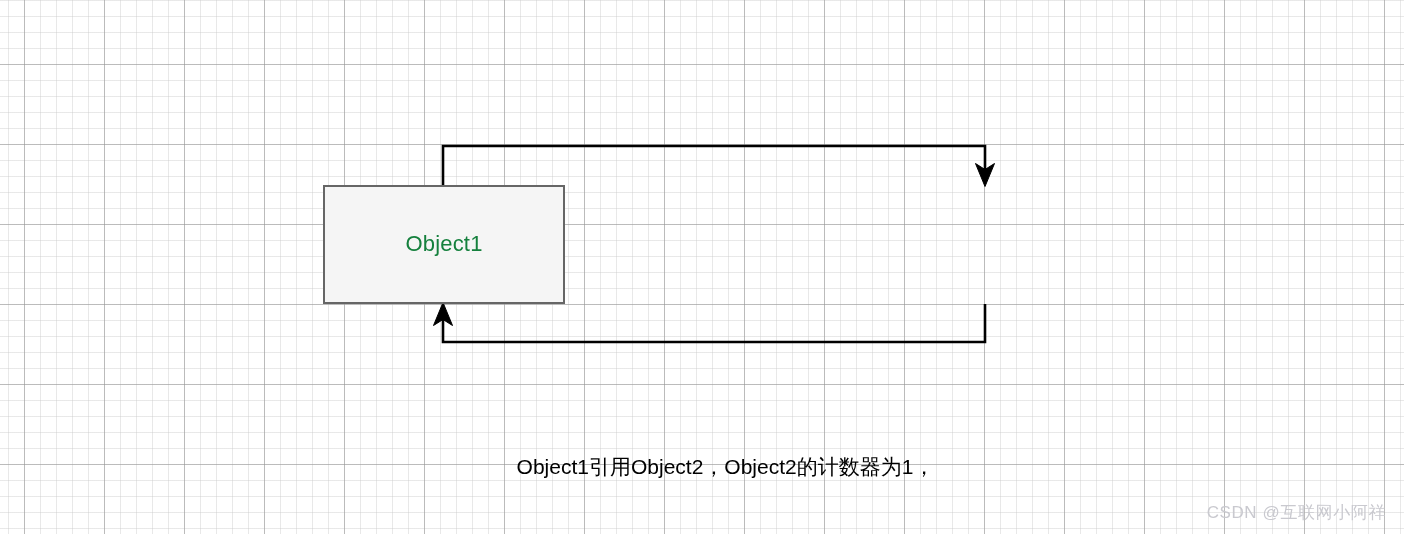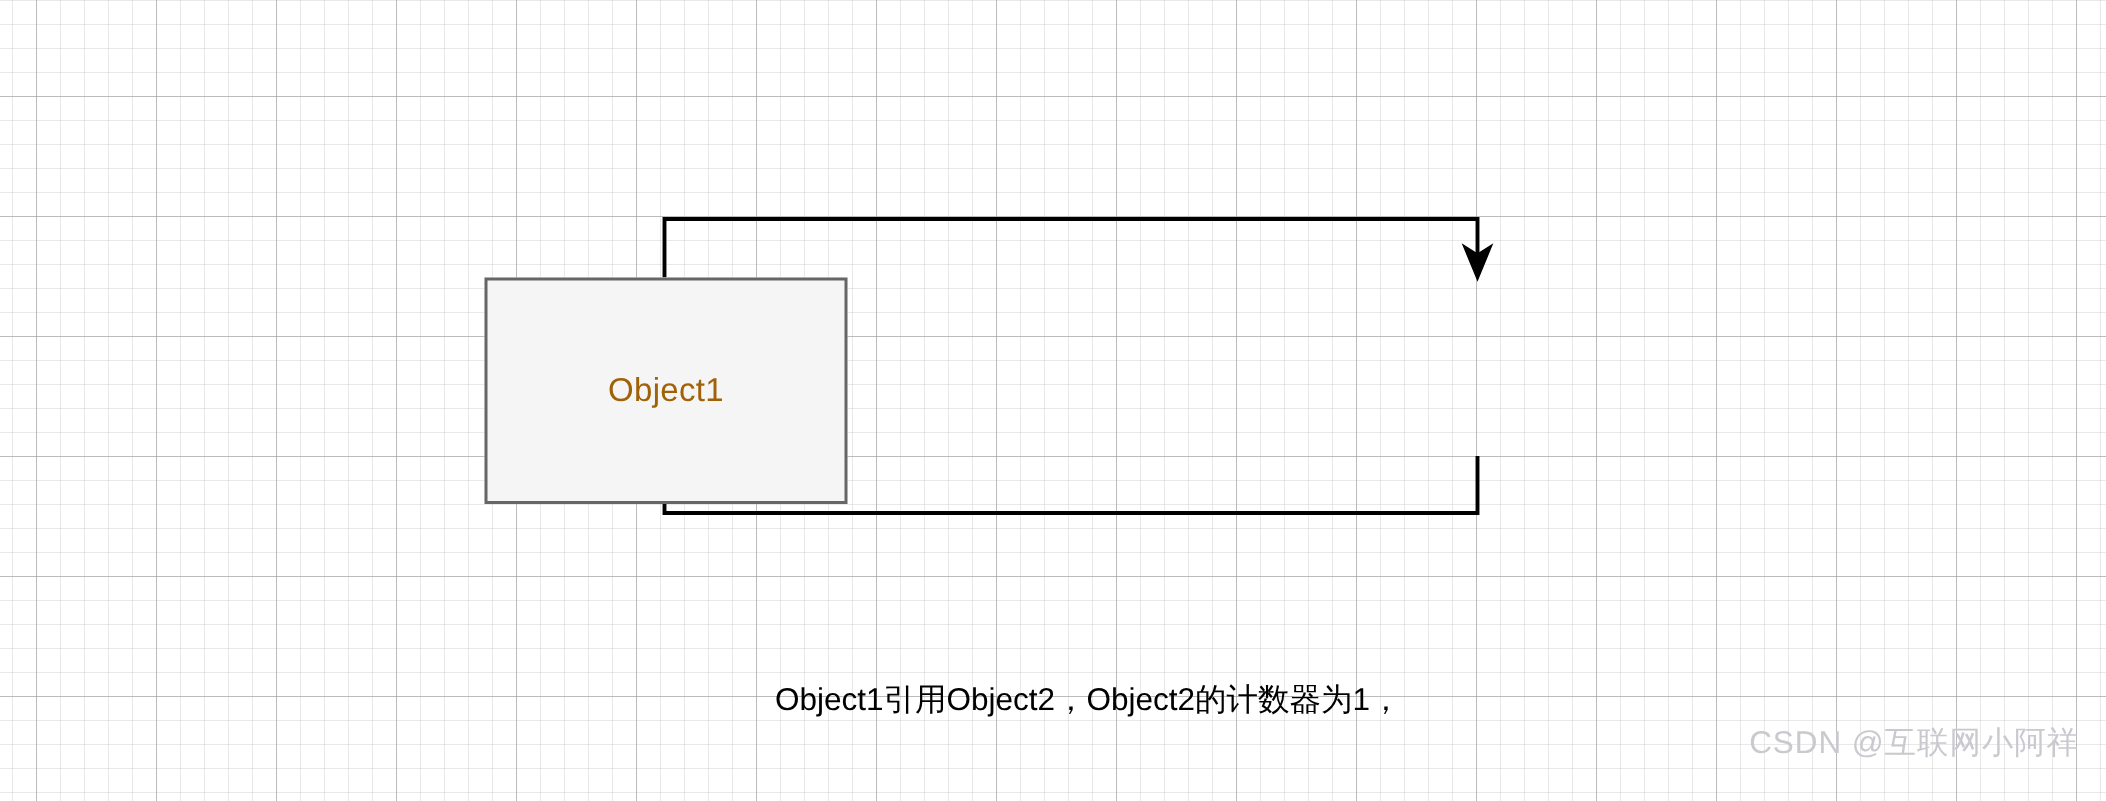--- a/index.html
+++ b/index.html
@@ -48,24 +48,24 @@
     align-items: center;
     justify-content: center;
     font-size: 22px;
     line-height: 1.1;
     letter-spacing: 0.2px;
   }
   #node-object1 {
     left: 323px;
     top: 185px;
     width: 242px;
-    height: 151px;
+    height: 119px;
     background: #f5f5f5;
     border: 2px solid #666666;
-    color: #a16207;
+    color: #15803d;
   }
   #node-object2 {
     left: 863px;
     top: 185px;
     width: 242px;
     height: 119px;
     background: #f8cece;
     border: 2px solid #b85450;
     color: #1a1a1a;
   }
@@ -80,23 +80,23 @@
     line-height: 30px;
     white-space: pre;
   }
   .caption-line {
     display: block;
     padding-left: 47px;
   }
   #watermark {
     position: absolute;
     right: 18px;
-    bottom: 25px;
+    bottom: 10px;
     color: #c9c9cf;
-    font-size: 21px;
+    font-size: 17px;
     letter-spacing: 0.6px;
     user-select: none;
   }
 </style>
 </head>
 <body>
 
 <div id="canvas">
 
   <svg id="edges" width="1404" height="534" viewBox="0 0 1404 534" xmlns="http://www.w3.org/2000/svg">

